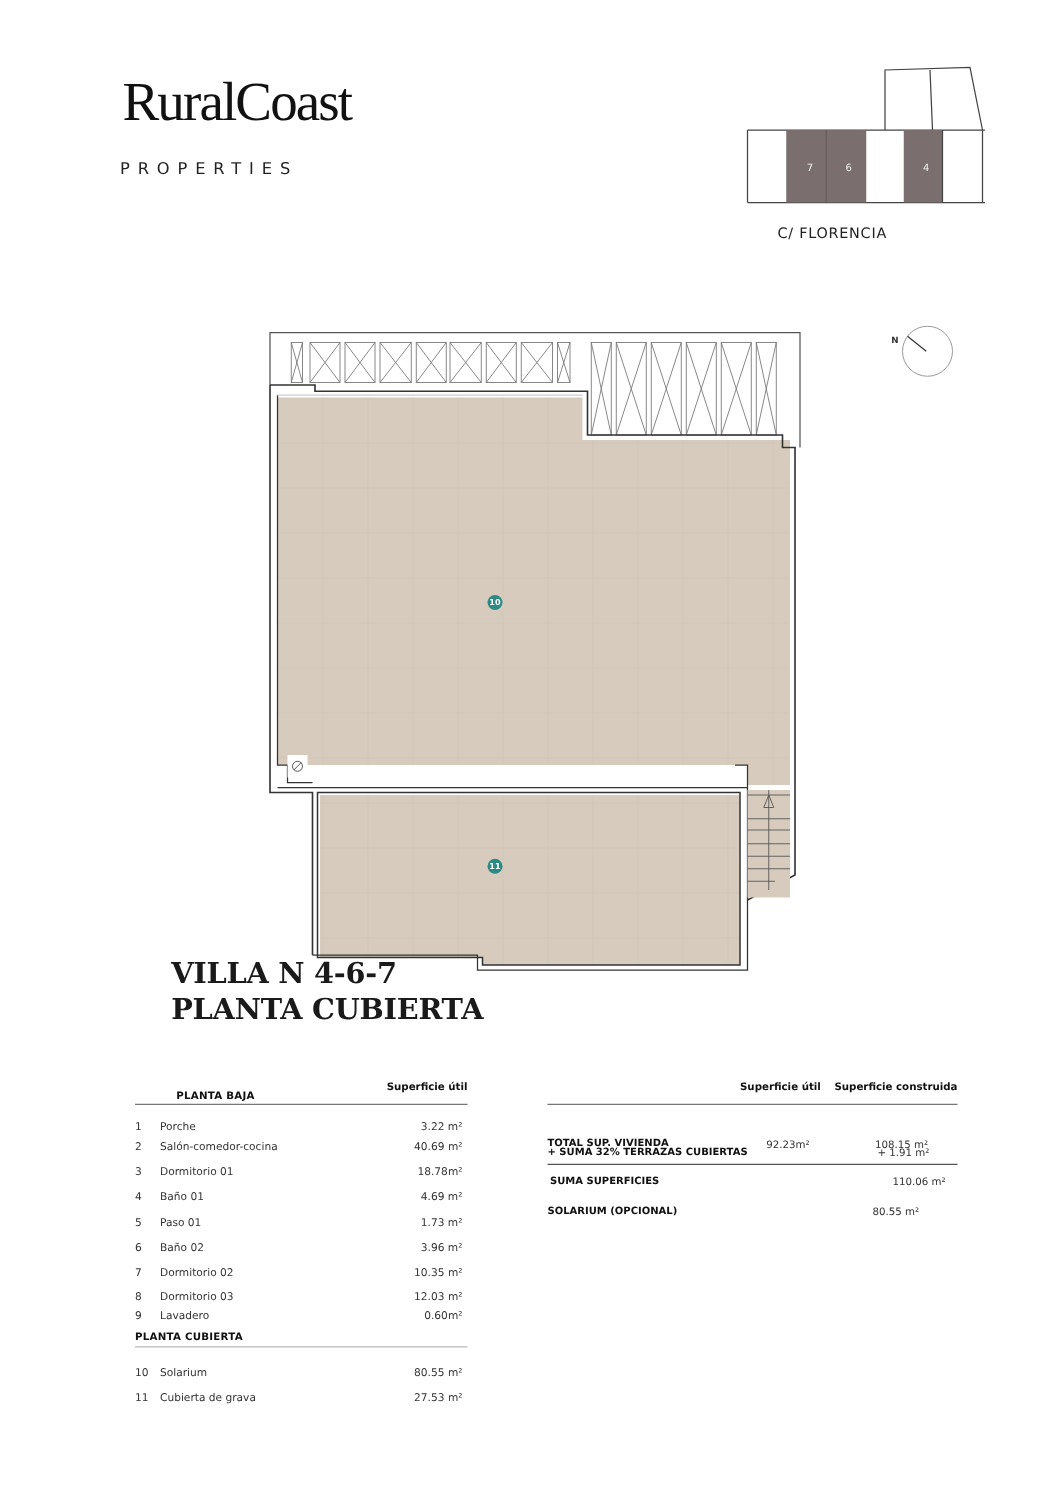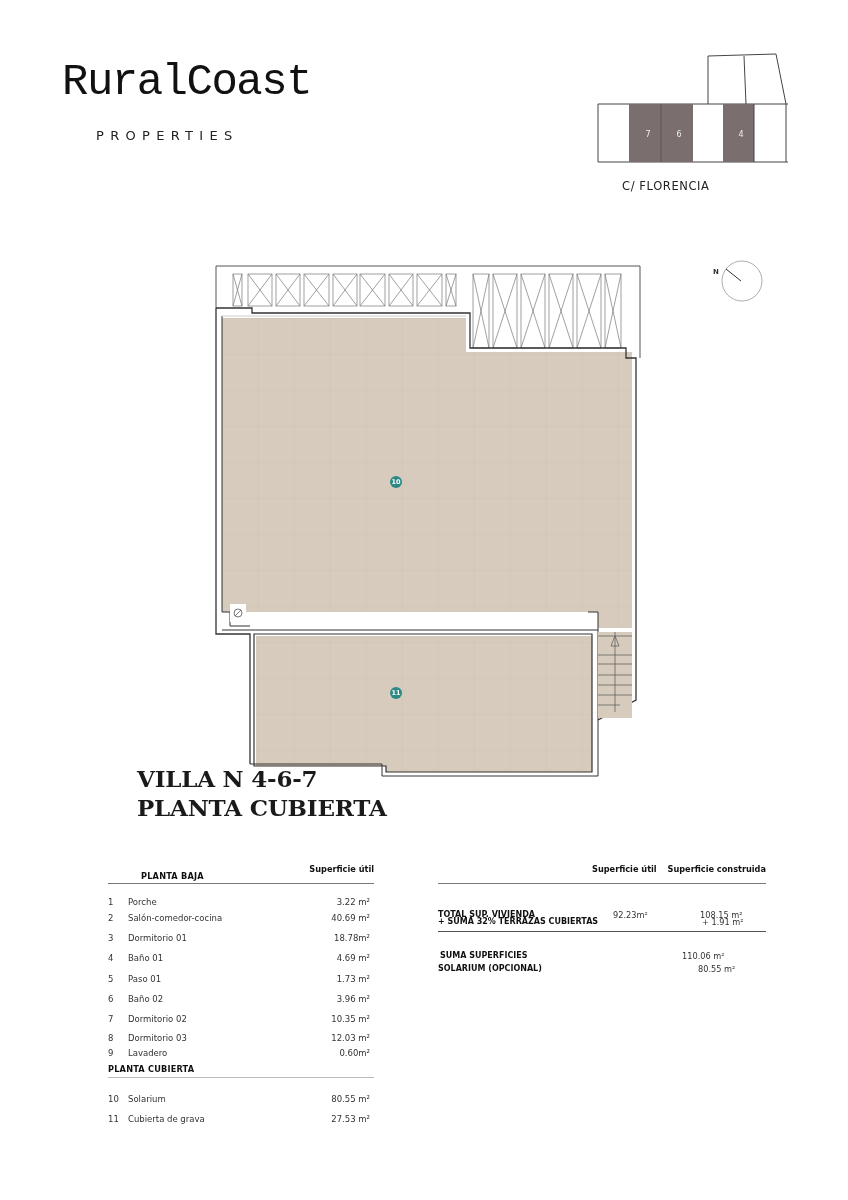--- a/index.html
+++ b/index.html
@@ -1,20 +1,20 @@
 <!DOCTYPE html>
 <html><head>
 <meta charset="utf-8">
 <style>
   * { margin: 0; padding: 0; box-sizing: border-box; }
   html, body { width: 848px; height: 1200px; background: #ffffff; overflow: hidden; }
   body { position: relative; font-family: "DejaVu Sans", sans-serif; color: #222; }
 
   .logo { position: absolute; left: 62px; top: 60px; }
-  .logo-main { font-family: Liberation Mono, monospace; font-size: 44px; letter-spacing: -1.5px; color: #111; line-height: 1; }
+  .logo-main { font-family: Liberation Serif, serif; font-size: 44px; letter-spacing: -1.5px; color: #111; line-height: 1; margin-left: 36px; }
   .logo-sub { position: absolute; left: 34px; top: 68px; font-family: "DejaVu Sans", sans-serif; font-size: 13px; letter-spacing: 6.3px; color: #222; white-space: nowrap; }
 
   .siteplan { position: absolute; left: 0; top: 0; width: 848px; height: 200px; pointer-events: none; }
   .siteplan-label { position: absolute; left: 622px; top: 179px; font-size: 11.5px; letter-spacing: 0.6px; color: #222; }
 
   .floorplan { position: absolute; left: 0; top: 0; }
   .room-badge { position: absolute; width: 12px; height: 12px; border-radius: 50%; background: #2c8a84; color: #fff; font-size: 6.5px; line-height: 12px; text-align: center; font-weight: bold; }
 
   .title { position: absolute; left: 137px; top: 764px; font-family: "DejaVu Serif", serif; font-weight: bold; font-size: 23px; line-height: 29px; color: #1a1a1a; letter-spacing: -0.2px; }
 
@@ -247,23 +247,23 @@
       <span class="lbl">TOTAL SUP. VIVIENDA</span>
       <span class="v1">92.23m²</span>
       <span class="v2">108.15 m²</span>
     </div>
   <div class="rrow" style="top:53px;">
       <span class="lbl">+ SUMA 32% TERRAZAS CUBIERTAS</span>
       <span class="v1"></span>
       <span class="v2" style="left:264px;">+ 1.91 m²</span>
     </div>
   <div class="divider" style="top:67px;"></div>
-  <div class="rrow" style="top:76px;margin-top:11px;">
+  <div class="rrow" style="top:76px;">
       <span class="lbl" style="left:2px;">SUMA SUPERFICIES</span>
       <span class="v1"></span>
-      <span class="v2" style="left:244px;">110.06 m²</span>
+      <span class="v2" style="left:276px;">110.06 m²</span>
     </div>
   <div class="rrow" style="top:100px;text-align:center;">
       <span class="lbl">SOLARIUM (OPCIONAL)</span>
       <span class="v1"></span>
       <span class="v2" style="left:260px;">80.55 m²</span>
     </div>
 </div>
 
 </body></html>

